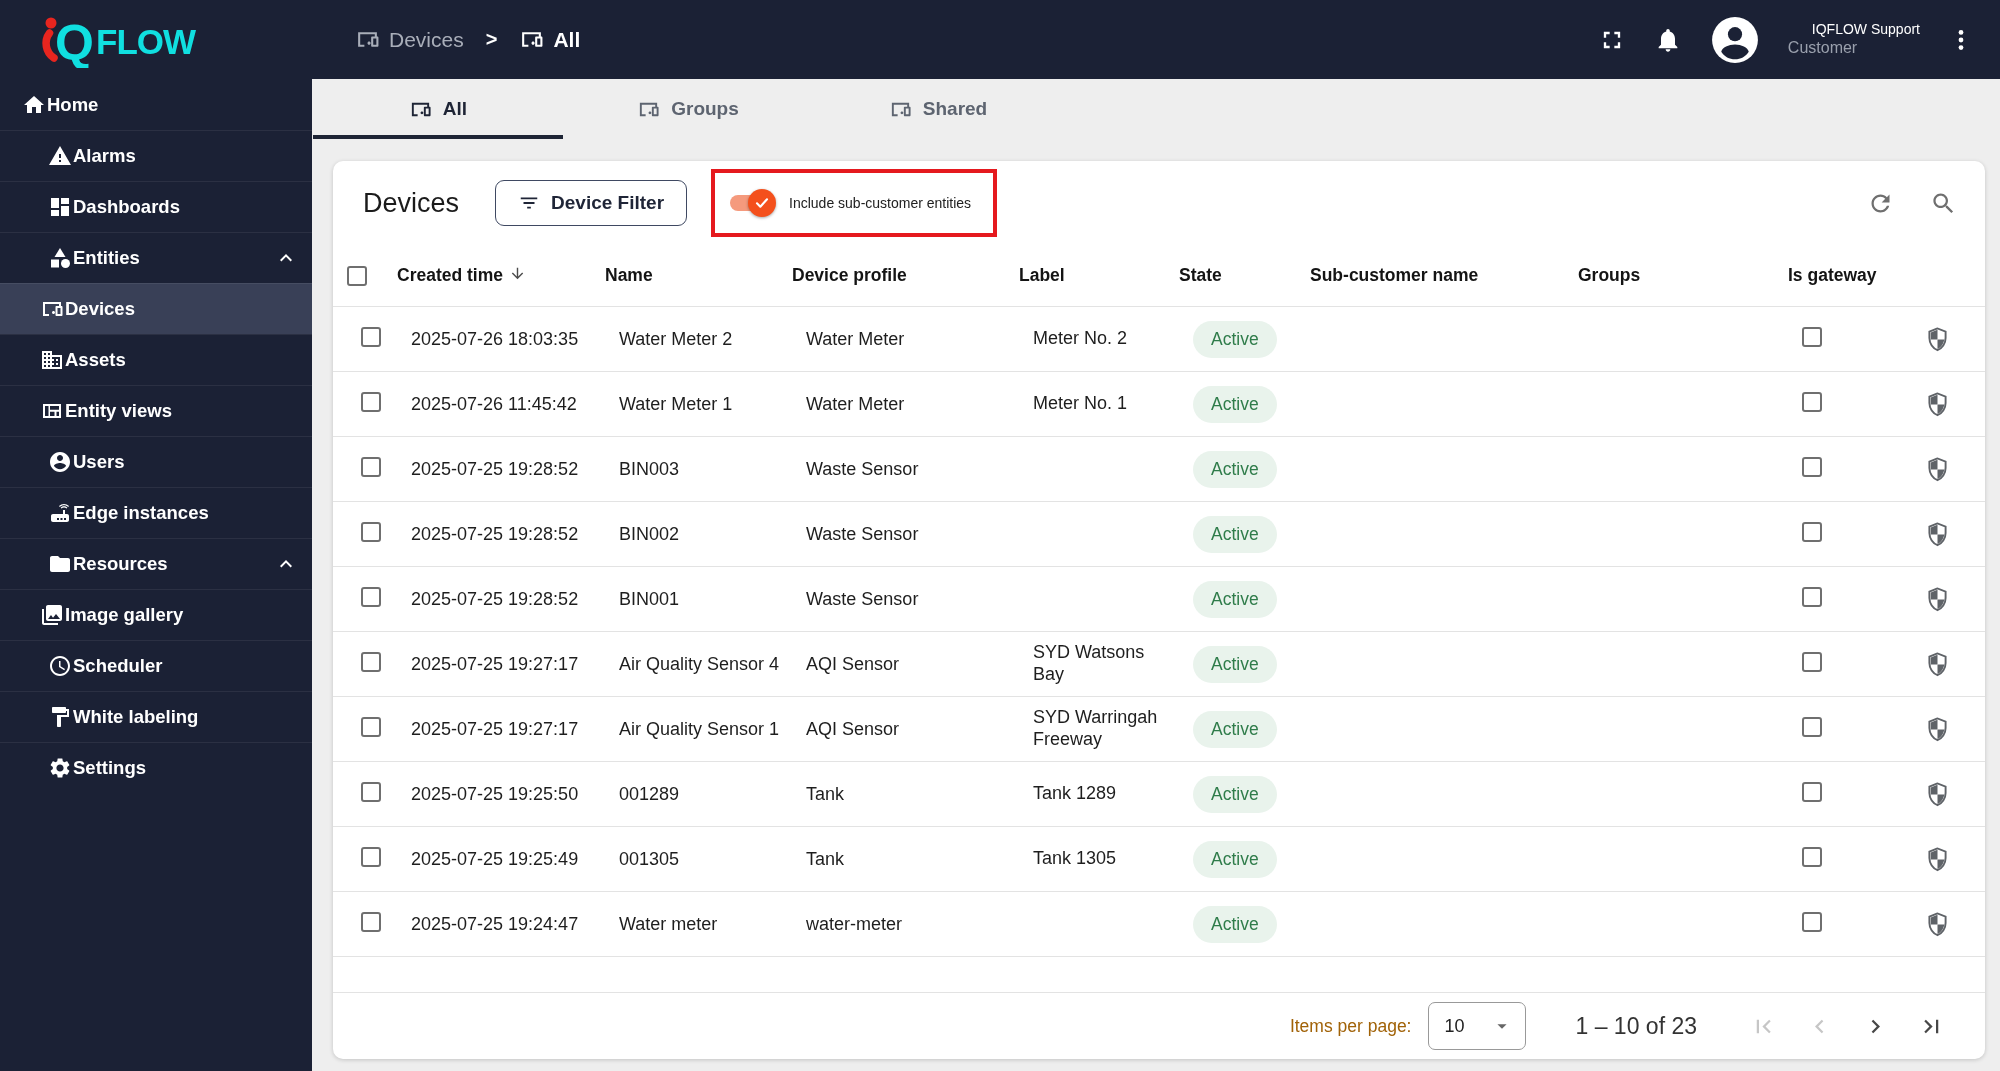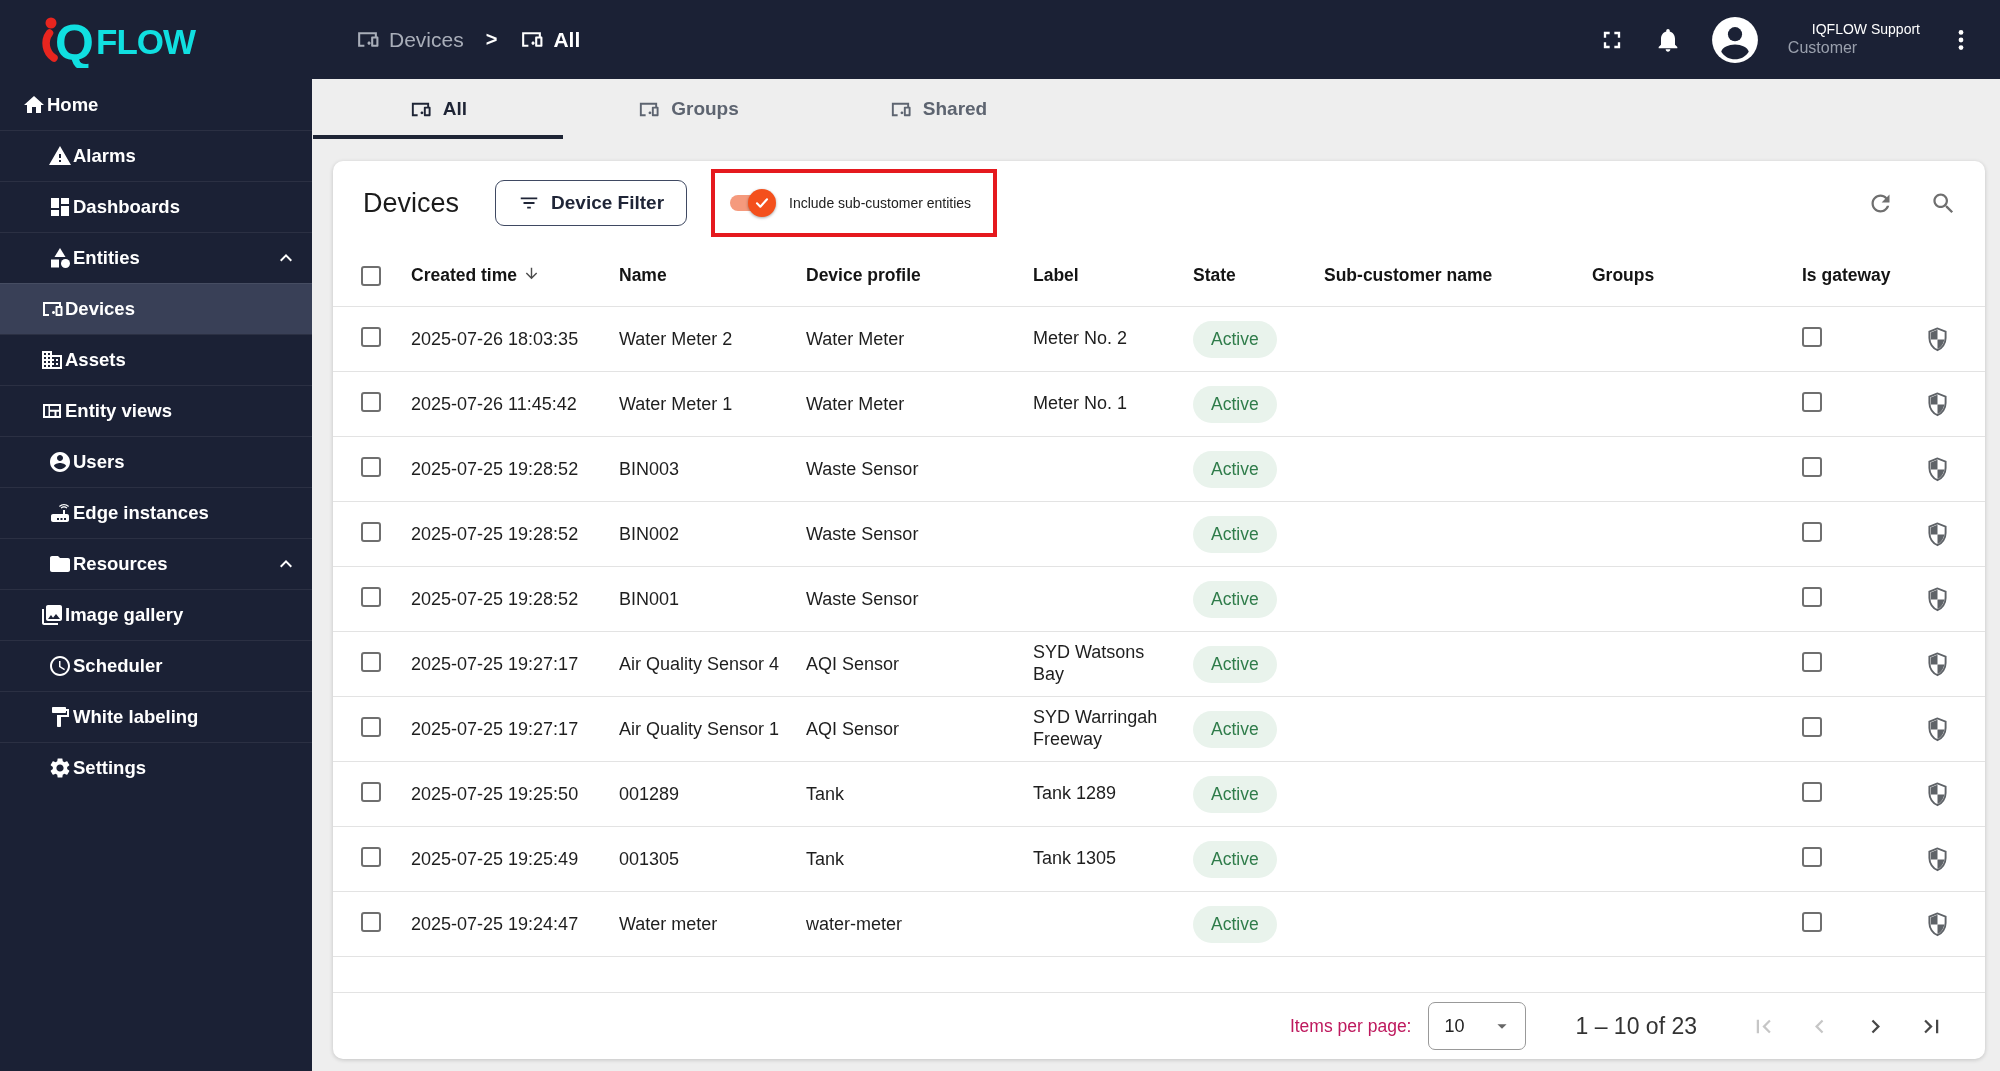--- a/index.html
+++ b/index.html
@@ -66,35 +66,35 @@
                    display:flex; align-items:center; justify-content:center; }
   .switch .thumb svg { width:16px; height:16px; }
   .toggle-label { font-size:14px; color:#212121; white-space:nowrap; }
   .toolbar-actions { margin-left:auto; display:flex; align-items:center; gap:36px; }
   .tool-icon-btn { background:none; border:none; padding:0; color:#6f6f6f; cursor:pointer; display:flex; }
   .tool-icon-btn svg { width:27px; height:27px; }
 
   
   .grid-row { display:grid; grid-template-columns:50px 208px 187px 227px 160px 131px 268px 210px 110px 1fr;
               align-items:center; padding:0 28px; }
-  .thead { height:61px; flex:0 0 61px; font-weight:bold; font-size:17.5px; color:#141414; }
+  .thead { height:61px; flex:0 0 61px; font-weight:bold; font-size:17.5px; color:#141414;padding-left:14px; }
   .thead .hcell { display:flex; align-items:center; gap:6px; }
   .sort-arrow svg { width:17px; height:17px; color:#4c4c4c; }
   .checkbox { display:inline-block; width:20px; height:20px; border:2px solid #6f6f6f; border-radius:3px; background:#fff; cursor:pointer; }
   .trow { height:65px; border-top:1px solid #e3e3e3; font-size:18px; color:#1e1e1e; }
   .cell { overflow:hidden; }
   .c-label { line-height:1.22; padding-right:14px; }
   .badge { display:inline-block; padding:8px 18px; border-radius:19px; background:#e9f3ec; color:#2f7c4a; font-size:17.5px; }
   .c-shield { display:flex; padding-left:12px; }
   .c-shield svg { width:27px; height:27px; color:#5f6368; }
   .spacer { height:36px; flex:0 0 36px; border-top:1px solid #e3e3e3; }
 
   
   .tfoot { flex:1; border-top:1px solid #e3e3e3; display:flex; align-items:center; justify-content:flex-end; padding-right:26px; color:#444; }
-  .ipp-label { font-size:17.5px; color:#be185d; }
+  .ipp-label { font-size:17.5px; color:#a16207; }
   .ipp-select { margin-left:16px; width:98px; height:48px; border:1px solid #999; border-radius:7px;
                 display:flex; align-items:center; padding:0 12px 0 16px; cursor:pointer; }
   .ipp-value { font-size:18px; color:#222; }
   .ipp-caret { margin-left:auto; display:flex; color:#666; }
   .ipp-caret svg { width:22px; height:22px; }
   .range-label { margin-left:50px; font-size:23px; color:#333; }
   .pager { display:flex; align-items:center; margin-left:38px; }
   .pg-btn { width:56px; height:48px; background:none; border:none; display:flex; align-items:center; justify-content:center; cursor:pointer; padding:0; }
   .pg-btn svg { width:27px; height:27px; }
   .pg-btn.disabled { color:#c6c6c6; cursor:default; }

